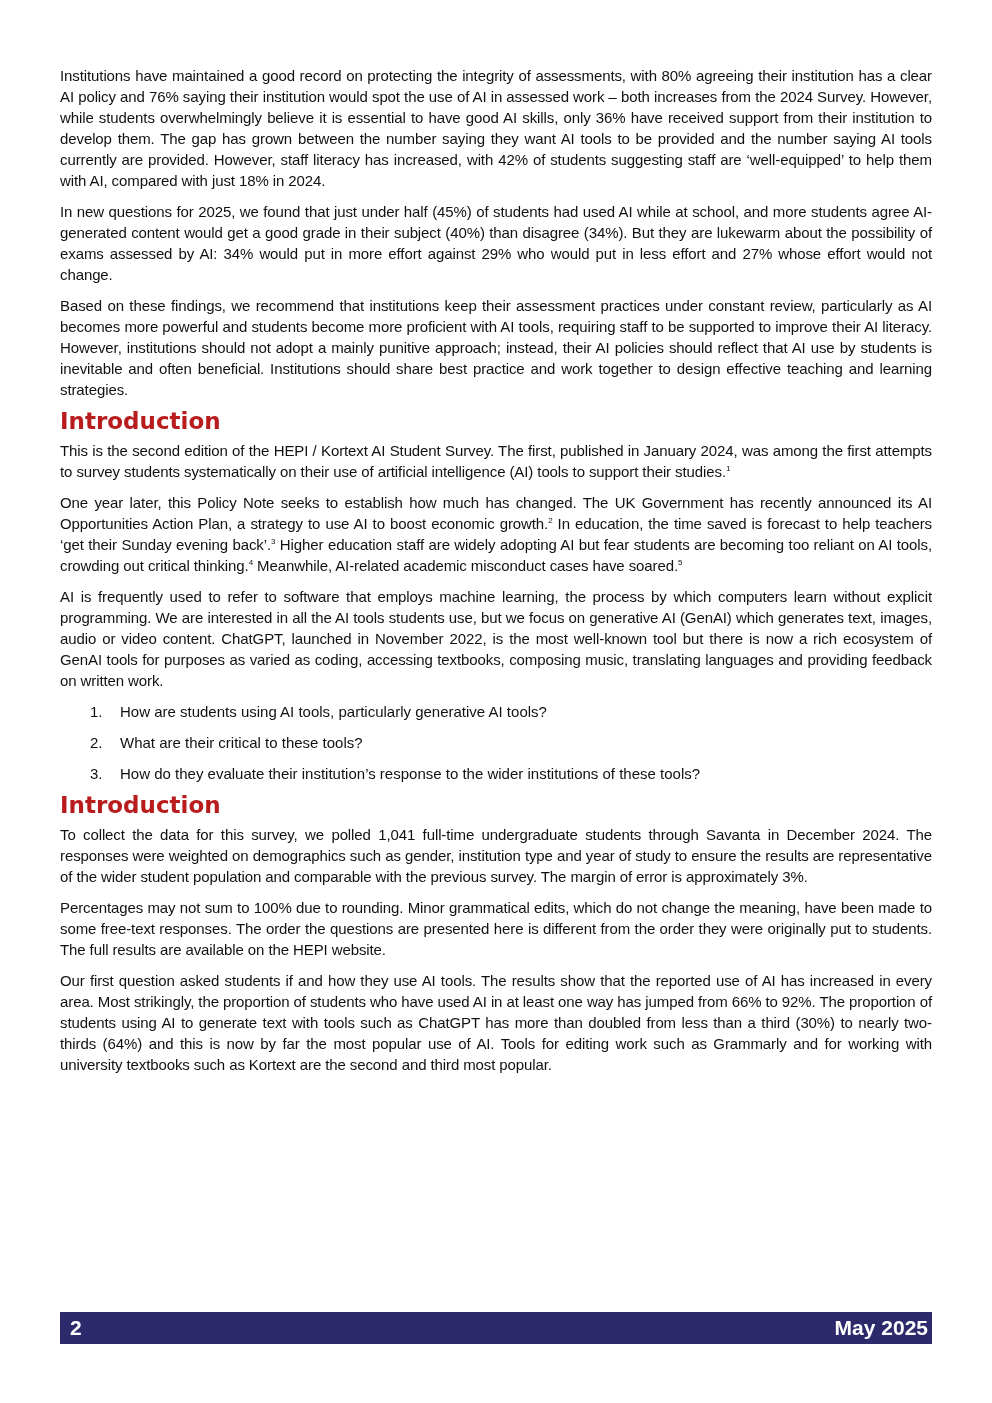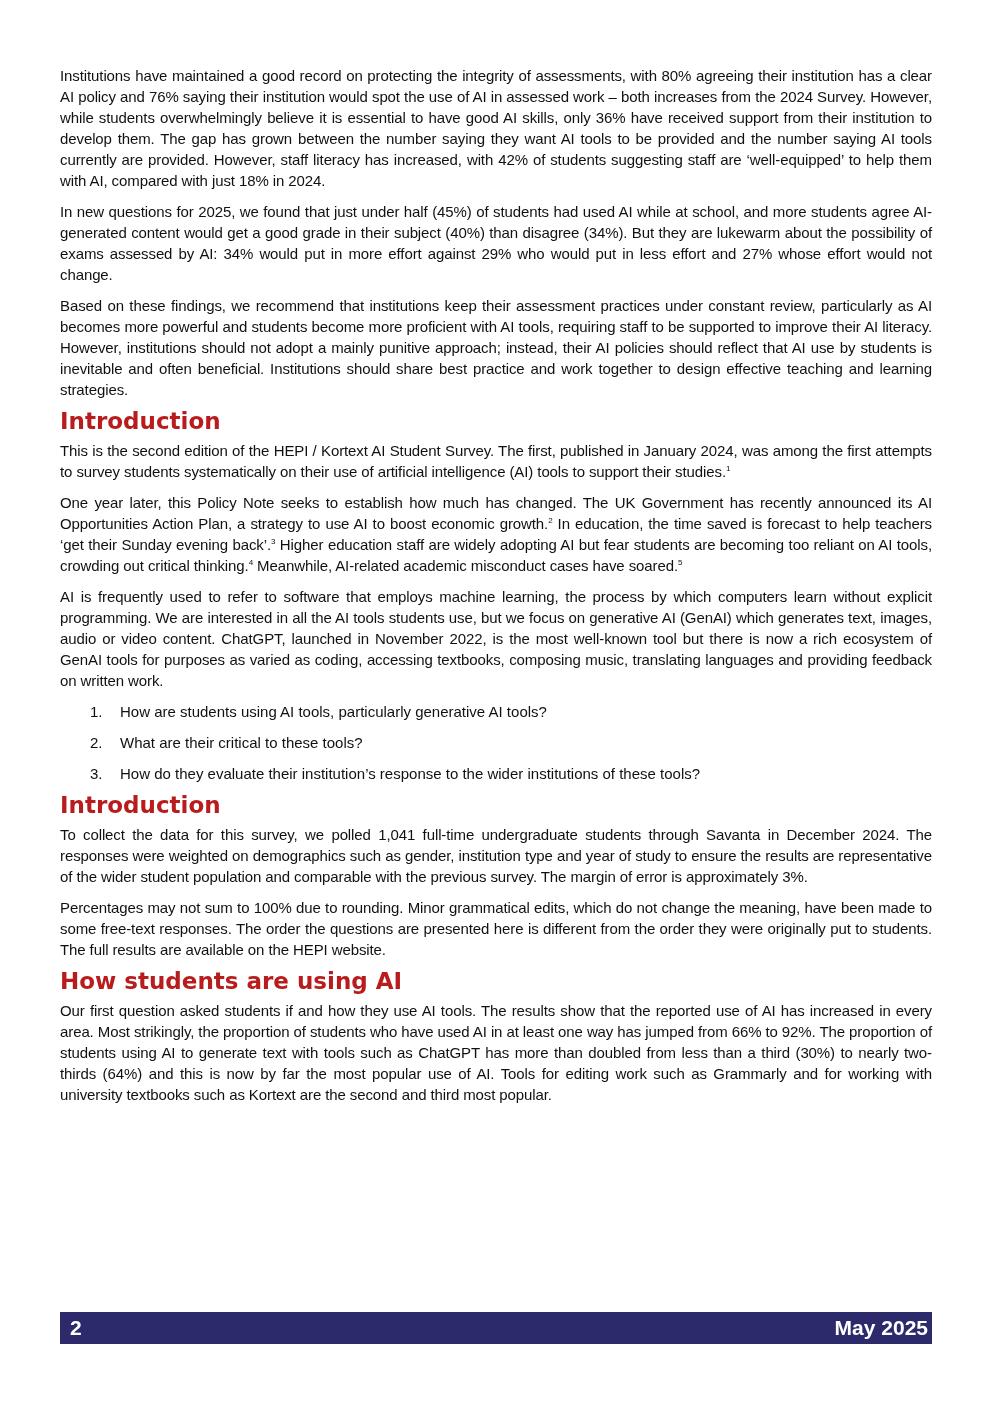--- a/index.html
+++ b/index.html
@@ -66,20 +66,19 @@
     <li>
       <div class="num"><span>3.</span></div>
       <div class="text">How do they evaluate their institution’s response to the wider institutions of these tools?</div>
     </li>
   </ol>
 
   <h2>Introduction</h2>
   <p class="body">To collect the data for this survey, we polled 1,041 full-time undergraduate students through Savanta in December 2024. The responses were weighted on demographics such as gender, institution type and year of study to ensure the results are representative of the wider student population and comparable with the previous survey. The margin of error is approximately 3%.</p>
   <p class="body">Percentages may not sum to 100% due to rounding. Minor grammatical edits, which do not change the meaning, have been made to some free-text responses. The order the questions are presented here is different from the order they were originally put to students. The full results are available on the HEPI website.</p>
 
-  <h2>How students are using AI</h2>
   <p class="body">Our first question asked students if and how they use AI tools. The results show that the reported use of AI has increased in every area. Most strikingly, the proportion of students who have used AI in at least one way has jumped from 66% to 92%. The proportion of students using AI to generate text with tools such as ChatGPT has more than doubled from less than a third (30%) to nearly two-thirds (64%) and this is now by far the most popular use of AI. Tools for editing work such as Grammarly and for working with university textbooks such as Kortext are the second and third most popular.</p>
 </div>
 
 <div class="footer">
   <span>2</span>
   <span>May 2025</span>
 </div>
 
 </body></html>

